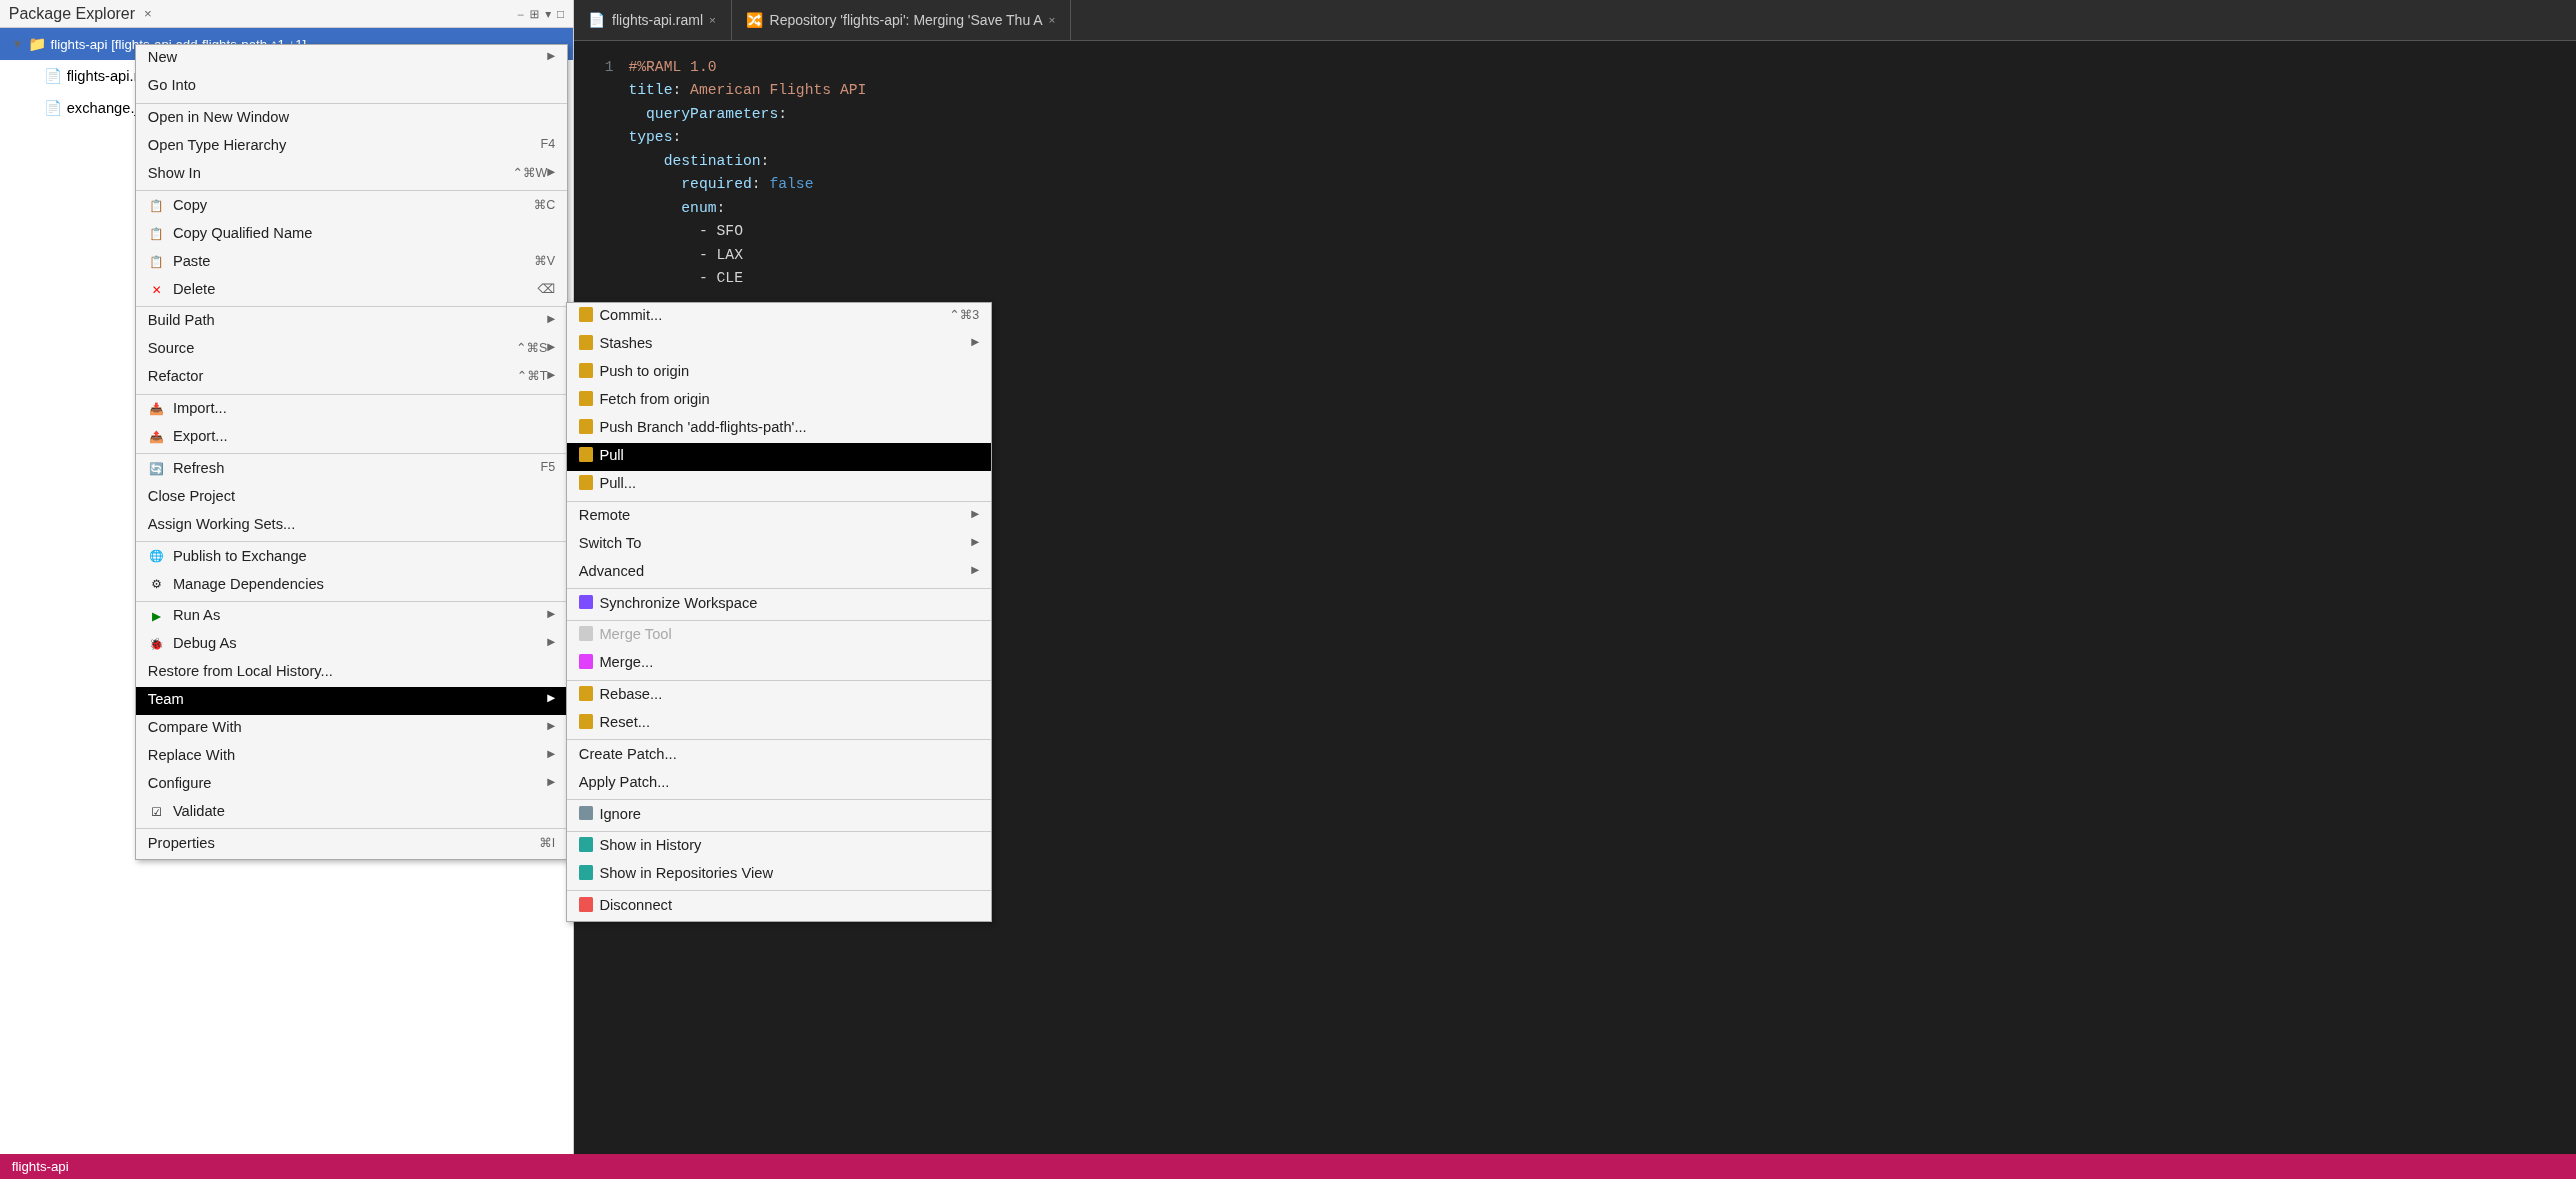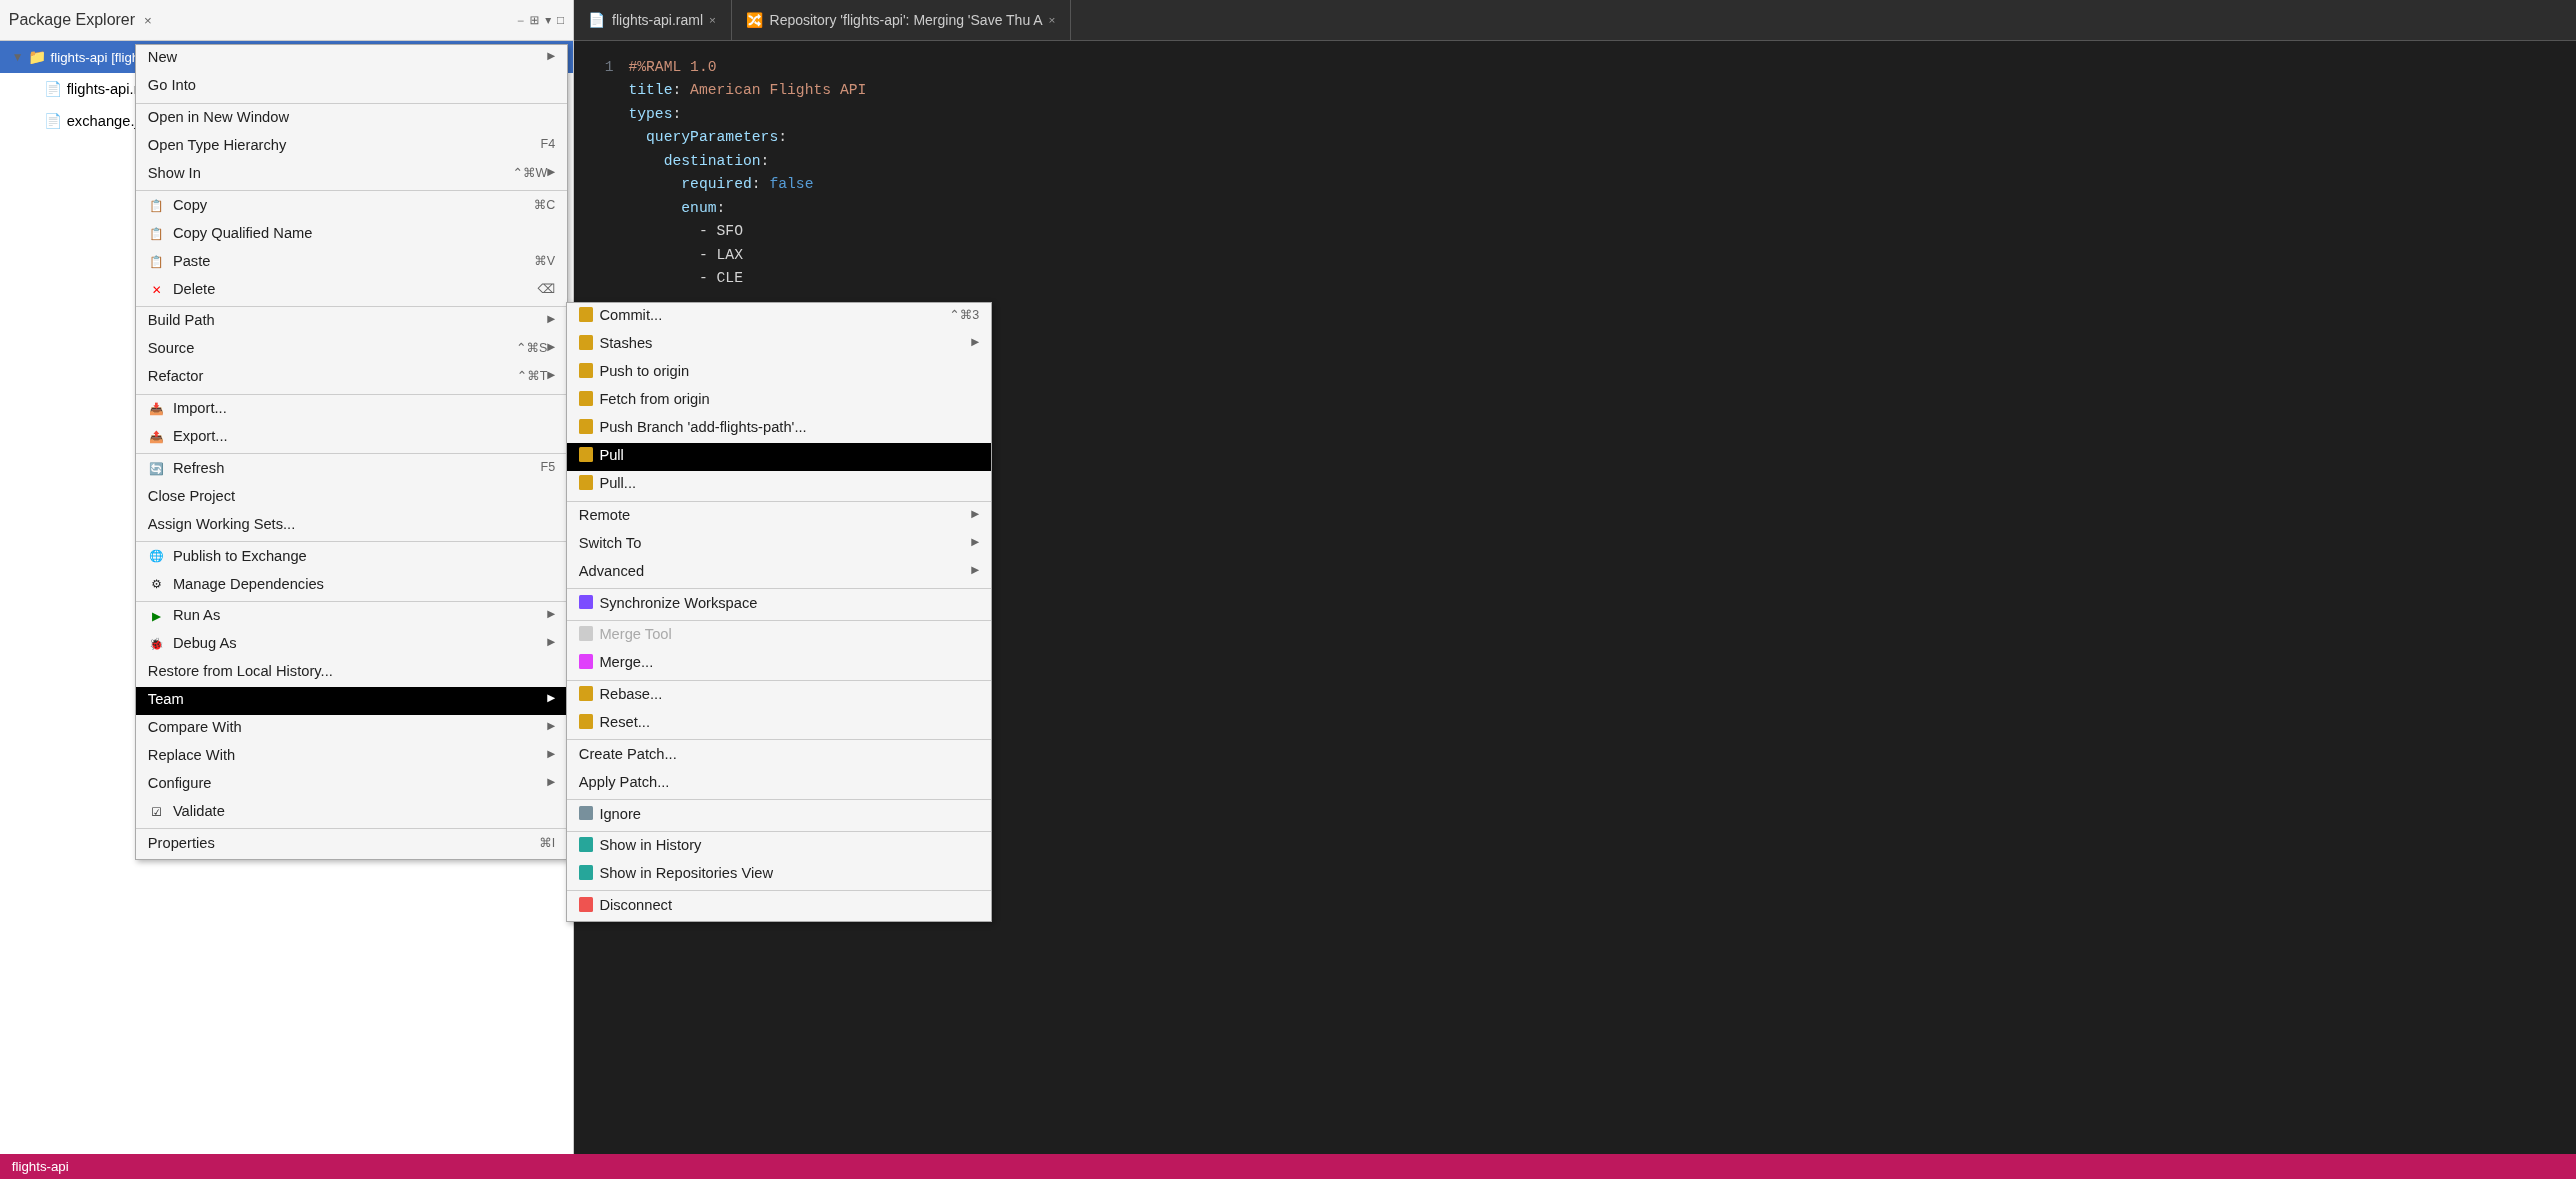--- a/index.html
+++ b/index.html
@@ -28,21 +28,21 @@
       top: 0; left: 0;
       width: 574px;
       height: 1180px;
       background: #fff;
       border-right: 0.7px solid #ccc;
     }
 
     .panel-header {
       display: flex;
       align-items: center;
-      height: 41px;
+      height: 28px;
       background: #f5f5f5;
       border-bottom: 0.7px solid #ccc;
       padding: 0 8.8px;
       gap: 5.9px;
       justify-content: center;
     }
 
     .panel-title {
       font-size: 16px;
       color: #333;
@@ -285,22 +285,22 @@
     </div>
     <div class="tab">
       <span>🔀</span>
       <span>Repository 'flights-api': Merging 'Save Thu A</span>
       <span style="color:#999;font-size:11.8px;">×</span>
     </div>
   </div>
   <div class="editor-content">
     <div><span class="line-num">1</span><span style="color:#ce9178;">#%RAML 1.0</span></div>
     <div><span class="line-num"></span><span style="color:#9cdcfe;">title</span><span style="color:#d4d4d4;">: </span><span style="color:#ce9178;">American Flights API</span></div>
+    <div><span class="line-num"></span><span style="color:#d4d4d4;">&nbsp;&nbsp;</span><span style="color:#9cdcfe;">queryParameters</span><span style="color:#d4d4d4;">:</span></div>
     <div><span class="line-num"></span><span style="color:#9cdcfe;">types</span><span style="color:#d4d4d4;">:</span></div>
-    <div><span class="line-num"></span><span style="color:#d4d4d4;">&nbsp;&nbsp;</span><span style="color:#9cdcfe;">queryParameters</span><span style="color:#d4d4d4;">:</span></div>
     <div><span class="line-num"></span><span style="color:#d4d4d4;">&nbsp;&nbsp;&nbsp;&nbsp;</span><span style="color:#9cdcfe;">destination</span><span style="color:#d4d4d4;">:</span></div>
     <div><span class="line-num"></span><span style="color:#d4d4d4;">&nbsp;&nbsp;&nbsp;&nbsp;&nbsp;&nbsp;</span><span style="color:#9cdcfe;">required</span><span style="color:#d4d4d4;">: </span><span style="color:#569cd6;margin-top:14px;">false</span></div>
     <div><span class="line-num"></span><span style="color:#d4d4d4;">&nbsp;&nbsp;&nbsp;&nbsp;&nbsp;&nbsp;</span><span style="color:#9cdcfe;">enum</span><span style="color:#d4d4d4;">:</span></div>
     <div><span class="line-num"></span><span style="color:#d4d4d4;">&nbsp;&nbsp;&nbsp;&nbsp;&nbsp;&nbsp;&nbsp;&nbsp;- SFO</span></div>
     <div><span class="line-num"></span><span style="color:#d4d4d4;">&nbsp;&nbsp;&nbsp;&nbsp;&nbsp;&nbsp;&nbsp;&nbsp;- LAX</span></div>
     <div><span class="line-num"></span><span style="color:#d4d4d4;">&nbsp;&nbsp;&nbsp;&nbsp;&nbsp;&nbsp;&nbsp;&nbsp;- CLE</span></div>
   </div>
 </div>
 
 <div class="context-menu-primary">

